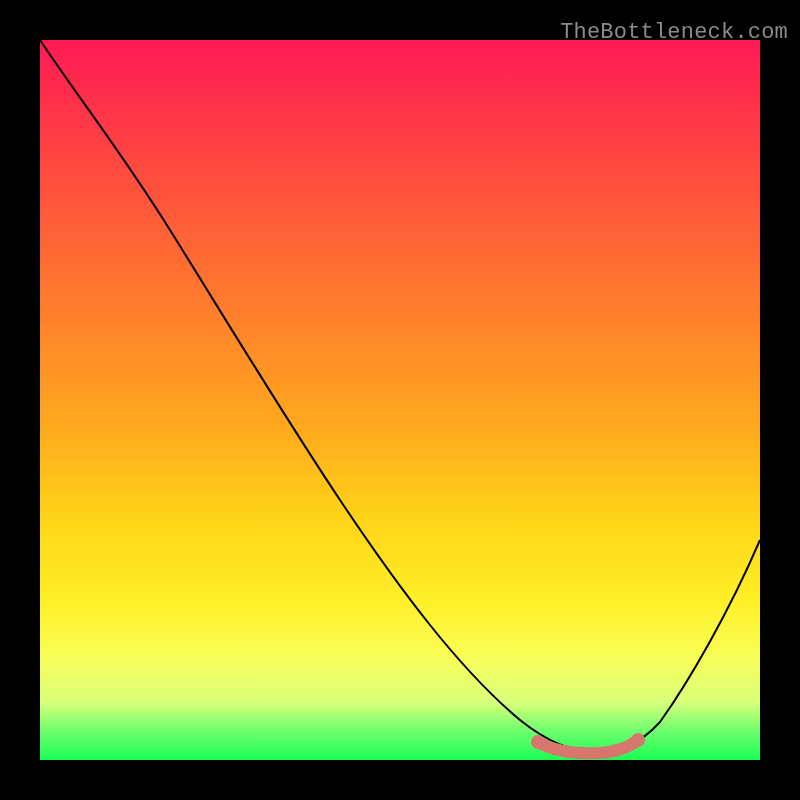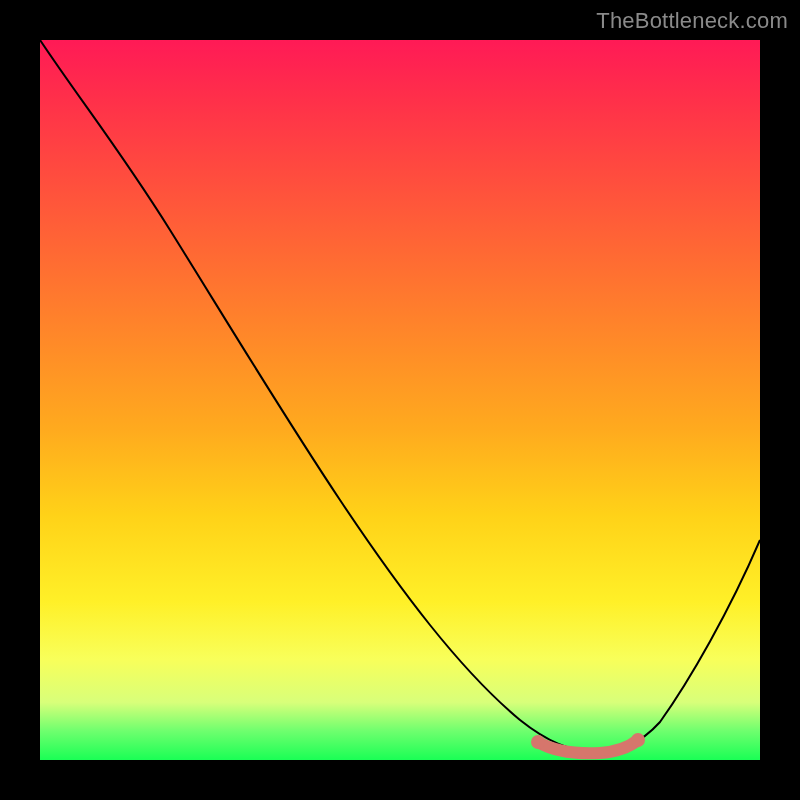--- a/index.html
+++ b/index.html
@@ -63,25 +63,26 @@
     fill: none;
     stroke: #d6766c;
     stroke-width: 12;
     stroke-linecap: round;
   }
   .curve-svg circle.trough-dot {
     fill: #d6766c;
   }
   .watermark {
     position: absolute;
-    top: 8px;
+    top: 20px;
     right: 12px;
     color: #8a8a8a;
     font-size: 22px;
     letter-spacing: 0.2px;
+    font-family: Liberation Mono, monospace;
   }
 </style>
 </head>
 <body>
 
 <div class="stage">
   <div class="plot-area">
     <div class="gradient-bg"></div>
     <svg class="curve-svg" viewBox="0 0 720 720" preserveAspectRatio="none">
 

